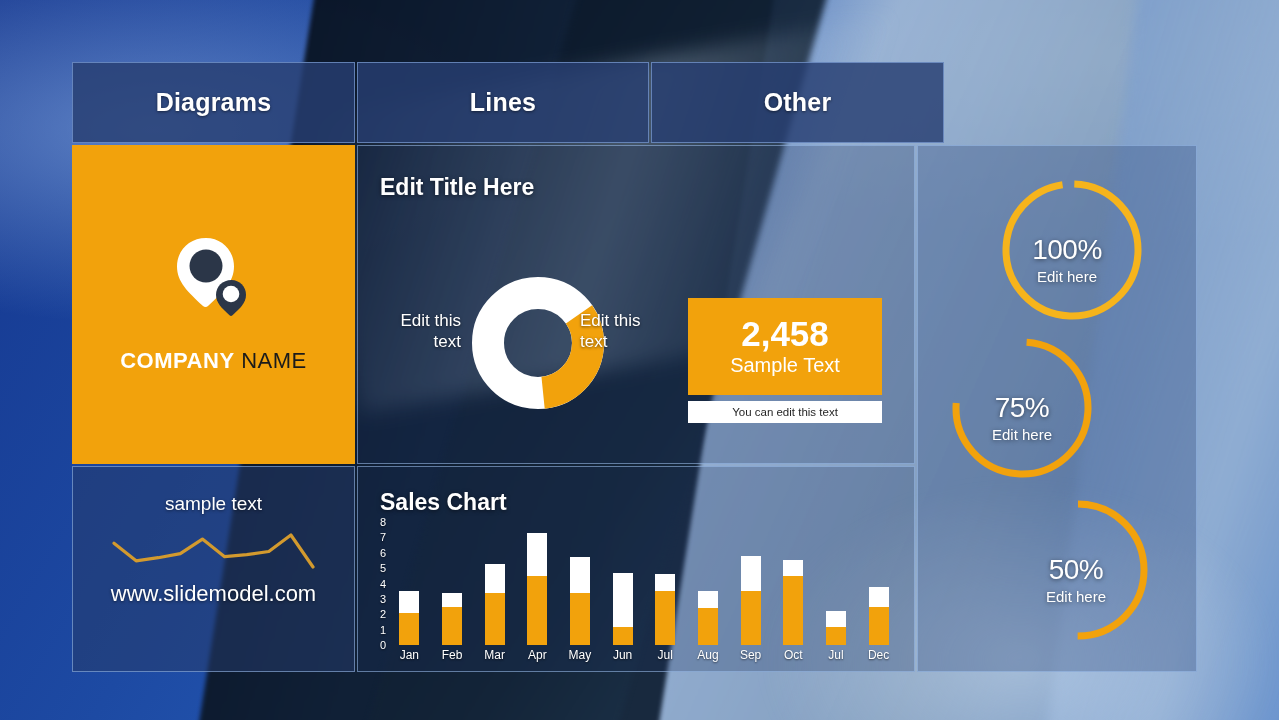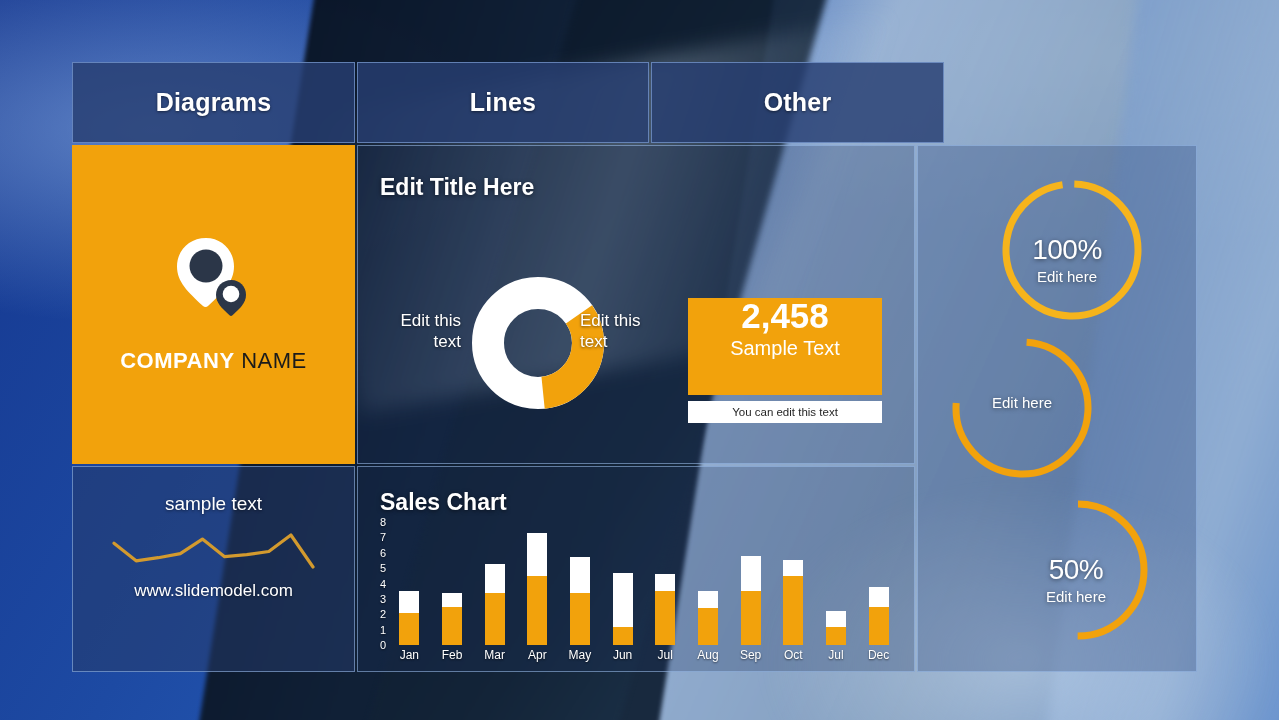--- a/index.html
+++ b/index.html
@@ -95,21 +95,21 @@
   .p-kpi {
     left:0; top:404px; width:283px; height:206px;
     background:rgba(36,58,106,.55);
     display:flex; flex-direction:column; align-items:center;
     padding-top:14px;
   }
   .kpi-num { color:#ffffff; font-size:62px; font-weight:300; line-height:1; letter-spacing:-1px;
              text-shadow:0 2px 5px rgba(0,0,0,.45); }
   .kpi-sub { color:#ffffff; font-size:19px; margin-top:12px; text-shadow:0 1px 3px rgba(0,0,0,.5); }
   .kpi-spark { margin-top:14px; }
-  .kpi-url { color:#ffffff; font-size:17px; margin-top:10px; text-shadow:0 1px 3px rgba(0,0,0,.5); }
+  .kpi-url { color:#ffffff; font-size:22px; margin-top:10px; text-shadow:0 1px 3px rgba(0,0,0,.5); }
 
   
   .p-donut {
     left:285px; top:83px; width:558px; height:319px;
     background:rgba(30,50,92,.28);
   }
   .p-bars {
     left:285px; top:404px; width:558px; height:206px;
     background:rgba(30,50,92,.28);
   }
@@ -119,21 +119,21 @@
   .side-label {
     position:absolute; color:#ffffff; font-size:17px; line-height:1.25;
     text-shadow:0 1px 3px rgba(0,0,0,.6);
   }
   .side-left  { left:18px; top:92px; width:85px; text-align:right; }
   .side-right { left:222px; top:92px; width:80px; text-align:left; }
 
   .stat-card {
     position:absolute; left:330px; top:80px; width:194px; height:97px;
     background:#f2a20c;
-    display:flex; flex-direction:column; align-items:center; 
+    display:flex; flex-direction:column; align-items:center; justify-content:center;
   }
   .stat-num { color:#ffffff; font-size:35px; font-weight:bold; line-height:1.05; }
   .stat-lbl { color:#ffffff; font-size:20px; margin-top:2px; }
   .stat-edit {
     position:absolute; left:330px; top:183px; width:194px; height:22px;
     background:#ffffff; color:#262626; font-size:11.5px;
     display:flex; align-items:center; justify-content:center;
   }
 
   
@@ -343,20 +343,21 @@
     </svg>
     <div class="ring-text" style="left:69px;top:88px;">
       <div class="ring-pct">100%</div>
       <div class="ring-sub">Edit here</div>
     </div>
 
     <svg class="ring" style="left:28px;top:186px;" width="152" height="152" viewBox="0 0 152 152">
       <circle id="ring1" cx="76" cy="76" r="66" fill="none" stroke="#f2a20c" stroke-width="7" stroke-linecap="butt" stroke-dasharray="311.02 414.69" transform="rotate(-86 76 76)"></circle>
     </svg>
     <div class="ring-text" style="left:24px;top:246px;">
+      <div class="ring-pct">75%</div>
       <div class="ring-sub">Edit here</div>
     </div>
 
     <svg class="ring" style="left:84px;top:348px;" width="152" height="152" viewBox="0 0 152 152">
       <circle id="ring2" cx="76" cy="76" r="66" fill="none" stroke="#f2a20c" stroke-width="7" stroke-linecap="butt" stroke-dasharray="207.35 414.69" transform="rotate(-90 76 76)"></circle>
     </svg>
     <div class="ring-text" style="left:78px;top:408px;">
       <div class="ring-pct">50%</div>
       <div class="ring-sub">Edit here</div>
     </div>

